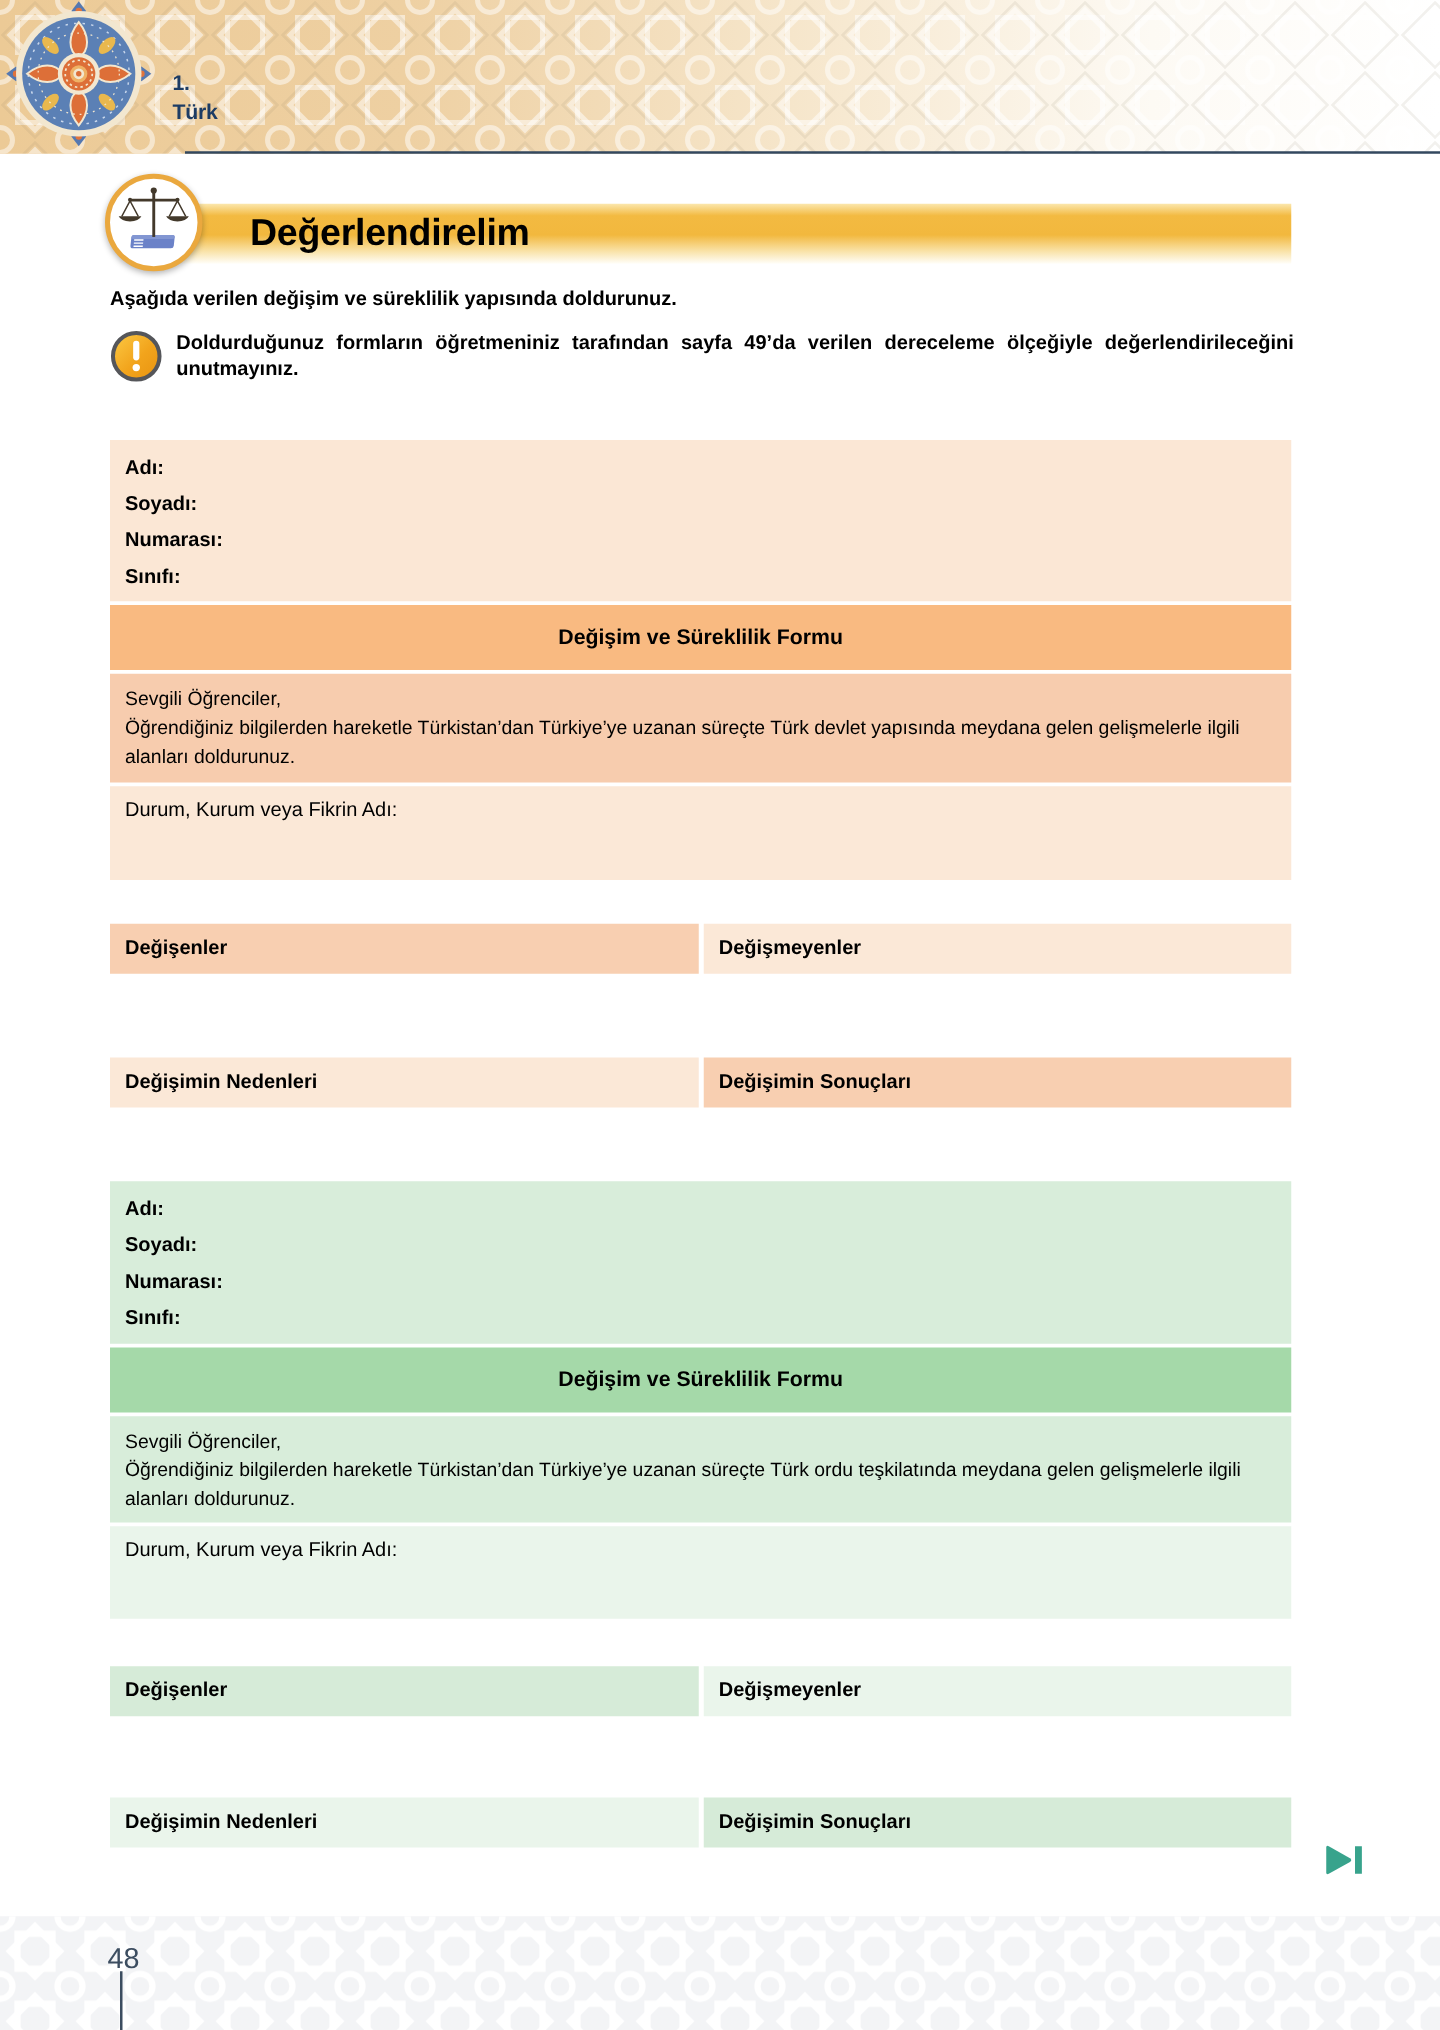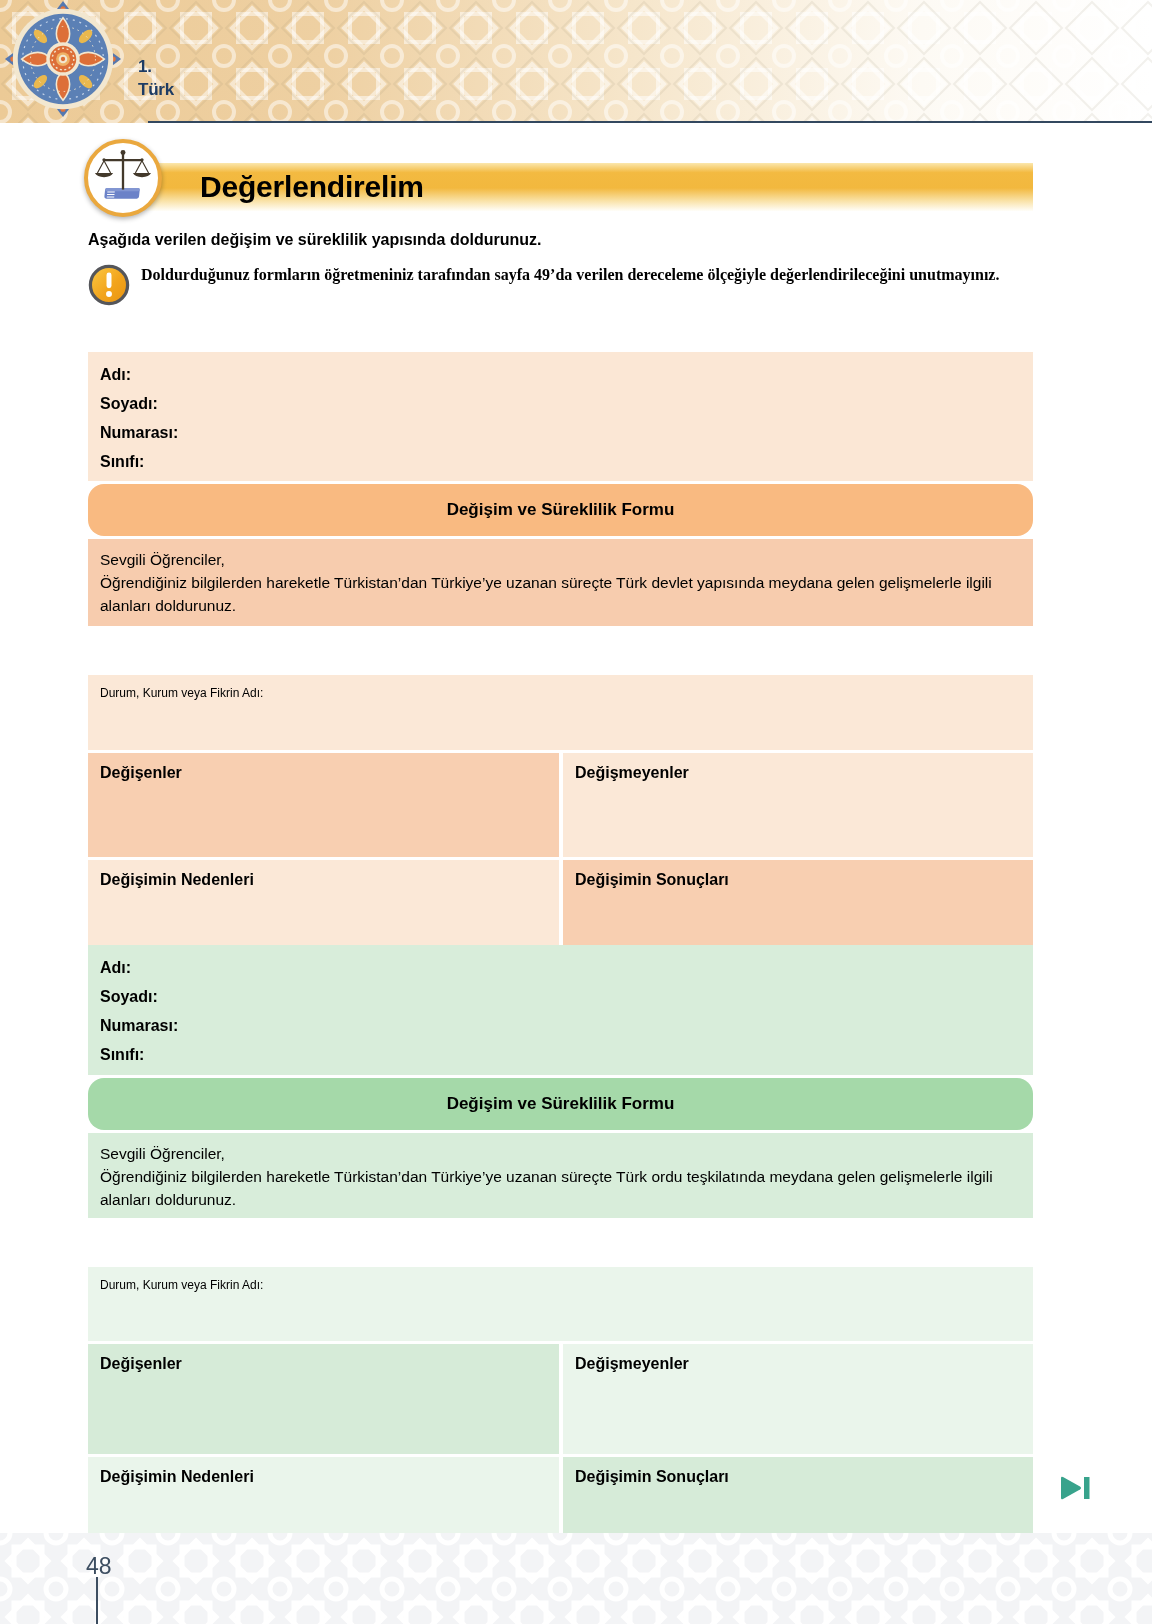--- a/index.html
+++ b/index.html
@@ -24,33 +24,33 @@
   .banner-title { position:absolute; left:200px; top:170px; font-size:30px; font-weight:bold;
     color:#000; letter-spacing:-0.2px; }
   .banner-icon { position:absolute; left:84px; top:139px; width:78px; height:78px; border-radius:50%;
     background:#ffffff; border:4px solid #eaa83e; box-shadow:0 2px 5px rgba(0,0,0,.3); }
   .banner-icon svg { position:absolute; left:2px; top:2px; }
 
   
   .intro { position:absolute; left:88px; top:231px; width:930px; font-size:16px; font-weight:bold; color:#000; }
   .notice-icon { position:absolute; left:88px; top:264px; width:42px; height:42px; }
   .notice-text { position:absolute; left:141px; top:264px; width:894px; font-size:16px; font-weight:bold;
-    color:#000; line-height:21px; text-align:justify;font-family:Liberation Serif, serif; }
+    color:#000; line-height:21px; text-align:justify; }
 
   
   .form { position:absolute; left:88px; width:945px; display:flex; flex-direction:column; gap:3px; }
   .form-1 { top:352px; }
   .form-2 { top:945px; }
   .fb { width:100%; }
   .name-block { padding:8px 12px 6px 12px; font-size:16px; font-weight:bold; line-height:29px; color:#000; }
   .form-title { font-size:17px; font-weight:bold; color:#000; text-align:center;
-    display:flex; align-items:center; justify-content:center;border-radius:16px; }
+    display:flex; align-items:center; justify-content:center; }
   .greet-block { padding:9px 12px; font-size:15.5px; line-height:23px; color:#000; }
-  .situation-block { padding:11px 12px; font-size:12px; color:#000;margin-top:46px; }
-  .grid-row { display:flex; gap:4px; }
+  .situation-block { padding:11px 12px; font-size:16px; color:#000; }
+  .grid-row { display:flex; gap:4px;align-items:center; }
   .cell { padding:11px 12px; font-size:16px; font-weight:bold; color:#000; }
   .cell.left { width:471px; }
   .cell.right { width:470px; }
 
   
   .form-1 .name-block    { background:#fbe7d5; height:129px; }
   .form-1 .form-title    { background:#f9ba81; height:52px; }
   .form-1 .greet-block   { background:#f7ccae; height:87px; }
   .form-1 .situation-block { background:#fbe8d7; height:75px; }
   .form-1 .r1 { height:104px; }

